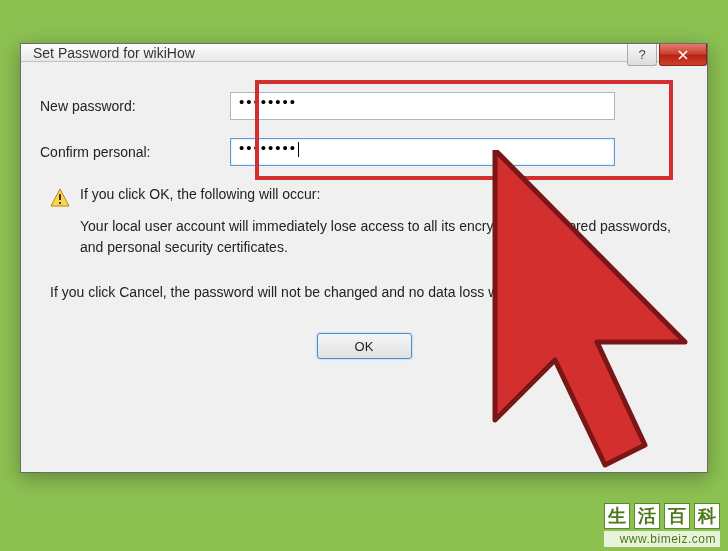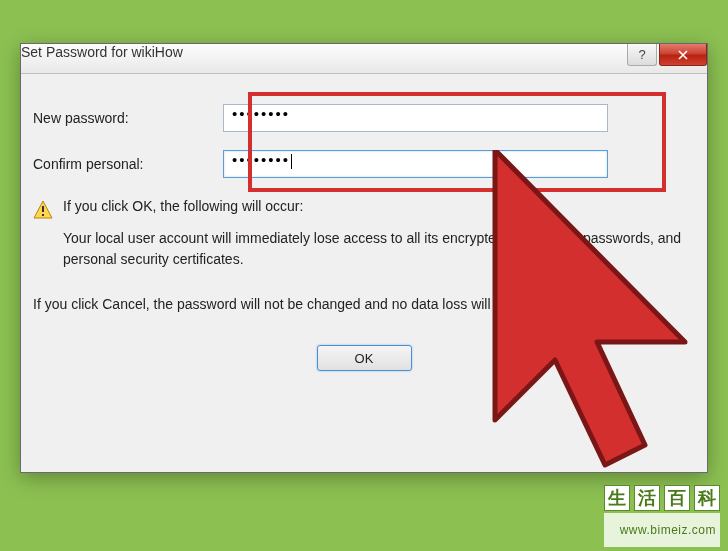--- a/index.html
+++ b/index.html
@@ -16,25 +16,26 @@
       position: absolute;
       left: 20px;
       top: 43px;
       width: 688px;
       height: 430px;
       background: #f0f0f0;
       border: 1px solid #6a6a6a;
       box-shadow: 0 5px 20px rgba(0,0,0,0.3);
     }
     .titlebar {
-      height: 30px;
+      height: 18px;
       background: linear-gradient(to bottom, #fdfdfd, #e8e8e8);
       border-bottom: 1px solid #c0c0c0;
       display: flex;
-      padding-left: 0;
+      align-items: center;
+      padding-left: 12px;
       position: relative;
     }
     .titlebar-text {
       color: #333;
       font-size: 14px;
     }
     .titlebar-buttons {
       position: absolute;
       right: 0;
       top: 0;
@@ -61,21 +62,21 @@
       border: 1px solid #8a2718;
       border-top: none;
       border-radius: 0 0 3px 3px;
       display: flex;
       align-items: center;
       justify-content: center;
       color: white;
       font-size: 12px;
     }
     .dialog-body {
-      padding: 20px 12px;
+      padding: 20px 19px;
     }
     .field-area {
       position: relative;
       padding: 10px 0 0 0;
     }
     .highlight-box {
       position: absolute;
       border: 4px solid #d32f2f;
       left: 215px;
       top: -2px;
@@ -106,20 +107,21 @@
       color: #000;
     }
     .field-input.focused {
       border: 1px solid #5b9dd9;
       box-shadow: inset 0 0 2px rgba(91,157,217,0.5);
     }
     .warning-section {
       margin-top: 20px;
       position: relative;
       padding-left: 30px;
+      margin-left: 10px;
     }
     .warning-icon {
       position: absolute;
       left: 0;
       top: 2px;
       width: 20px;
       height: 20px;
     }
     .warning-text1 {
       color: #222;
@@ -190,21 +192,21 @@
       border: 1px solid #5a8a2a;
       display: flex;
       align-items: center;
       justify-content: center;
       font-size: 18px;
       font-weight: bold;
       color: #4a7a1a;
     }
     .watermark-url {
       background: rgba(255,255,255,0.8);
-      padding: 10px 4px;
+      padding: 1px 4px;
       font-size: 12px;
       color: #4a7a1a;
       letter-spacing: 0.5px;
       margin-top: 2px;
     }
   </style>
 </head>
 <body>
 
 <div class="dialog">

